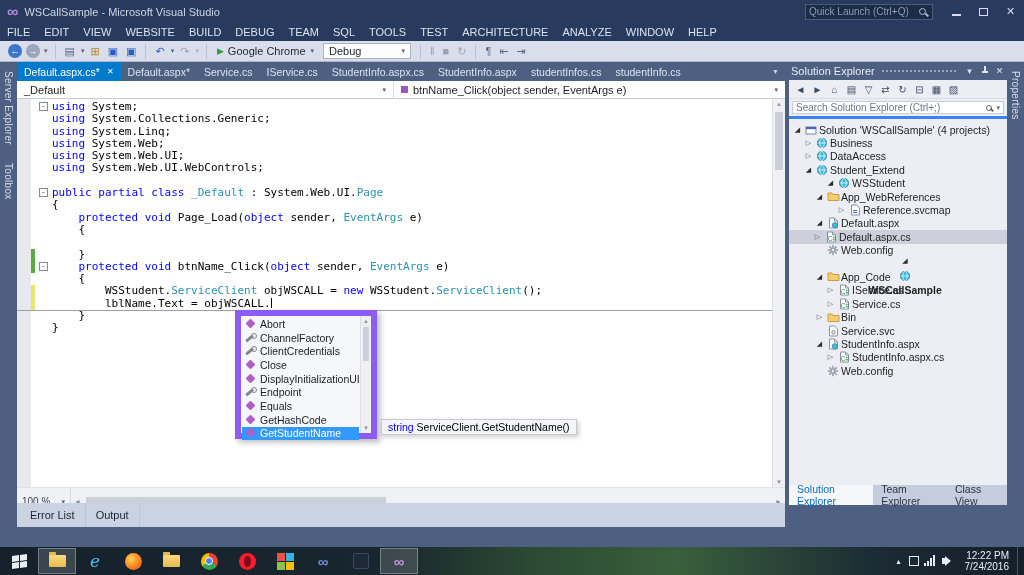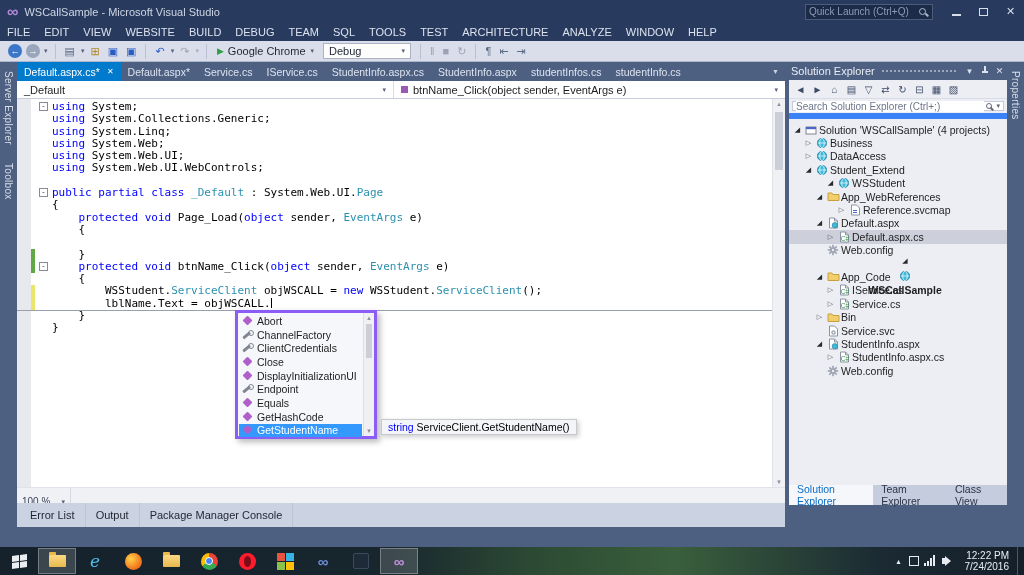--- a/index.html
+++ b/index.html
@@ -83,35 +83,35 @@
   .code-line.current{box-shadow:0 1px 0 #99A0AB;position:relative;z-index:1;}
   .caret{display:inline-block;width:1px;height:10px;background:#000;vertical-align:-1px;}
 
   #vscroll{position:absolute;right:0;top:0;bottom:0;width:13px;background:#F0F1F5;border-left:1px solid #E0E2EA;}
   .sarr{color:#8A909E;font-size:6px;display:block;text-align:center;}
   #vscroll .sarr{padding:2px 0;}
   #vscroll .bot{position:absolute;bottom:0;left:0;right:0;}
   .vthumb{position:absolute;left:2px;right:2px;top:13px;height:58px;background:#CDCFD8;}
 
   
-  #isense{position:absolute;left:218px;top:211px;width:142px;height:129px;background:#F6F7FA;border:3px solid #8b5cf6;box-shadow:3px 3px 6px rgba(0,0,0,.28);z-index:5;}
+  #isense{position:absolute;left:218px;top:211px;width:142px;height:129px;background:#F6F7FA;border:6px solid #8b5cf6;box-shadow:3px 3px 6px rgba(0,0,0,.28);z-index:5;}
   #isense-list{position:absolute;left:1px;top:1px;right:12px;bottom:1px;}
   .is-item{height:13.7px;display:flex;align-items:center;padding:0 3px;color:#1E1E1E;font-size:10.5px;white-space:nowrap;}
   .is-item.sel{background:#3399FF;color:#fff;}
   .is-ic{flex:0 0 13px;height:10px;position:relative;margin-right:2px;}
   .ic-method::before{content:'';position:absolute;left:2px;top:1px;width:7px;height:7px;background:#B05EC9;transform:rotate(45deg);border-radius:1px;}
   .ic-prop::before{content:'';position:absolute;left:0;top:4px;width:9px;height:2.5px;background:#808691;transform:rotate(-40deg);border-radius:1px;}
   .ic-prop::after{content:'';position:absolute;left:6px;top:0;width:4px;height:4px;border:1.5px solid #808691;border-radius:50%;}
   #isense-scroll{position:absolute;right:0;top:0;bottom:0;width:11px;background:#F0F0F3;border-left:1px solid #DDDFE5;}
   #isense-scroll .sarr{padding:2px 0;}
   #isense-scroll .bot{position:absolute;bottom:0;left:0;right:0;}
   .ithumb{position:absolute;left:2px;right:2px;top:11px;height:34px;background:#CDCFD8;}
   #isense-tip{position:absolute;left:364px;top:320px;height:16px;line-height:15px;background:#F4F5F9;border:1px solid #C6C8CC;padding:0 6px;font-size:10.5px;white-space:nowrap;box-shadow:2px 2px 5px rgba(0,0,0,.2);z-index:5;color:#000;}
 
-  #hscroll-row{position:absolute;left:0;right:0;top:425px;height:28px;background:#F0F1F5;border-top:1px solid #E0E2EA;display:flex;align-items:flex-end;}
+  #hscroll-row{position:absolute;left:0;right:0;top:425px;height:28px;background:#F0F1F5;border-top:1px solid #E0E2EA;display:flex;align-items:center;}
   .zoom{flex:0 0 54px;height:100%;border-right:1px solid #D6D9E2;font-size:10px;color:#39425A;display:flex;align-items:center;padding:0 5px;background:#F0F1F5;}
   .zchev{margin-left:auto;font-size:7px;color:#55627A;}
   #hscroll-row .sarr{padding:0 3px;font-size:7px;}
   .hthumb{width:300px;height:10px;background:#CDCFD8;margin-left:2px;}
   #hscroll-row .rend{margin-left:auto;}
 
   #panel-tabs{position:absolute;left:0;right:0;top:441px;height:24px;background:#CBD3E2;display:flex;align-items:center;font-size:11px;color:#1E2430;padding-left:3px;}
   .ptab{padding:0 10px;height:100%;display:flex;align-items:center;border-right:1px solid #BCC5D6;}
 
   
@@ -119,21 +119,21 @@
   #se-header{height:18px;display:flex;align-items:center;color:#E8ECF5;font-size:11px;}
   #se-title{margin-left:2px;white-space:nowrap;}
   .se-grip{flex:1;height:5px;margin:0 6px;background-image:radial-gradient(rgba(255,255,255,.45) .8px,transparent .9px);background-size:4px 4px;}
   .se-hbtn{width:15px;text-align:center;font-size:9px;color:#DCE2EE;}
   .pin{position:relative;display:inline-block;width:9px;height:9px;}
   .pin::before{content:'';position:absolute;left:4px;top:0;width:1.5px;height:6px;background:#DCE2EE;}
   .pin::after{content:'';position:absolute;left:1.5px;top:5.5px;width:6.5px;height:1.5px;background:#DCE2EE;}
   #se-body{position:absolute;left:0;right:0;top:18px;bottom:20px;background:#ECEEF4;}
   #se-toolbar{height:19px;display:flex;align-items:center;padding:0 3px;color:#3D4A66;border-bottom:1px solid #D8DCE6;}
   .se-tbtn{width:17px;height:15px;text-align:center;line-height:15px;font-size:10px;}
-  #se-search{height:20px;padding:2px 3px;border-bottom:6px solid #3b82f6;display:flex;}
+  #se-search{height:20px;padding:2px 3px;border-bottom:3px solid #3b82f6;display:flex;}
   .searchwrap{flex:1;display:flex;align-items:center;background:#fff;border:1px solid #C5CBD8;padding:0 3px;}
   #se-search input{flex:1;min-width:0;border:none;outline:none;font-size:10px;color:#333;font-family:"Liberation Sans",sans-serif;}
   #se-search input::placeholder{color:#6D7789;opacity:1;}
   .mag{width:6px;height:6px;border:1.5px solid #667;border-radius:50%;position:relative;flex:none;margin:0 4px 0 2px;}
   .mag::after{content:'';position:absolute;width:4px;height:1.5px;background:#667;transform:rotate(45deg);right:-3px;bottom:-1px;}
   .schev{font-size:7px;color:#55627A;}
   #se-tree{position:absolute;left:0;right:0;top:41px;bottom:0;overflow:hidden;padding-top:2px;}
   .tree-row{height:13.4px;display:flex;align-items:center;white-space:nowrap;color:#1E1E1E;font-size:10.5px;}
   .tree-row.sel{background:#CDD0DB;}
   .tree-row.bold .tree-label{font-weight:bold;}
@@ -494,21 +494,20 @@
         <span>100 %</span>
         <span class="zchev">▾</span>
       </div>
       <span class="sarr">◄</span>
       <div class="hthumb"></div>
       <span class="sarr rend">►</span>
     </div>
     <div id="panel-tabs">
         <div class="ptab">Error List</div>
         <div class="ptab">Output</div>
-        <div class="ptab">Package Manager Console</div>
       </div>
   </div>
 
   <div id="solexp">
     <div id="se-header">
       <span id="se-title">Solution Explorer</span>
       <span class="se-grip"></span>
       <span class="se-hbtn">▾</span>
       <span class="se-hbtn"><span class="pin"></span></span>
       <span class="se-hbtn">✕</span>
@@ -611,21 +610,21 @@
             <span class="tree-arrow open">◢</span>
             <span class="tree-ic">
               <svg width="11" height="12" viewBox="0 0 11 12">
                 <path d="M1.5 1h5l3 3v7h-8z" fill="#fff" stroke="#8A93A1"></path>
                 <path d="M6.5 1v3h3" fill="none" stroke="#8A93A1"></path>
                 <circle cx="6.8" cy="8.2" r="2.6" fill="#3FBAD8" stroke="#1E87A8" stroke-width="0.7"></circle>
               </svg>
             </span>
             <span class="tree-label">Default.aspx</span>
           </div>
-          <div class="tree-row sel" style="padding-left: 36px;">
+          <div class="tree-row sel" style="padding-left: 23px;">
             <span class="tree-arrow">▷</span>
             <span class="tree-ic">
               <svg width="11" height="12" viewBox="0 0 11 12">
                 <path d="M1.5 1h5l3 3v7h-8z" fill="#fff" stroke="#8A93A1"></path>
                 <path d="M6.5 1v3h3" fill="none" stroke="#8A93A1"></path>
                 <text x="1.8" y="10" font-size="6.5" fill="#398F4F">C#</text>
               </svg>
             </span>
             <span class="tree-label">Default.aspx.cs</span>
           </div>

